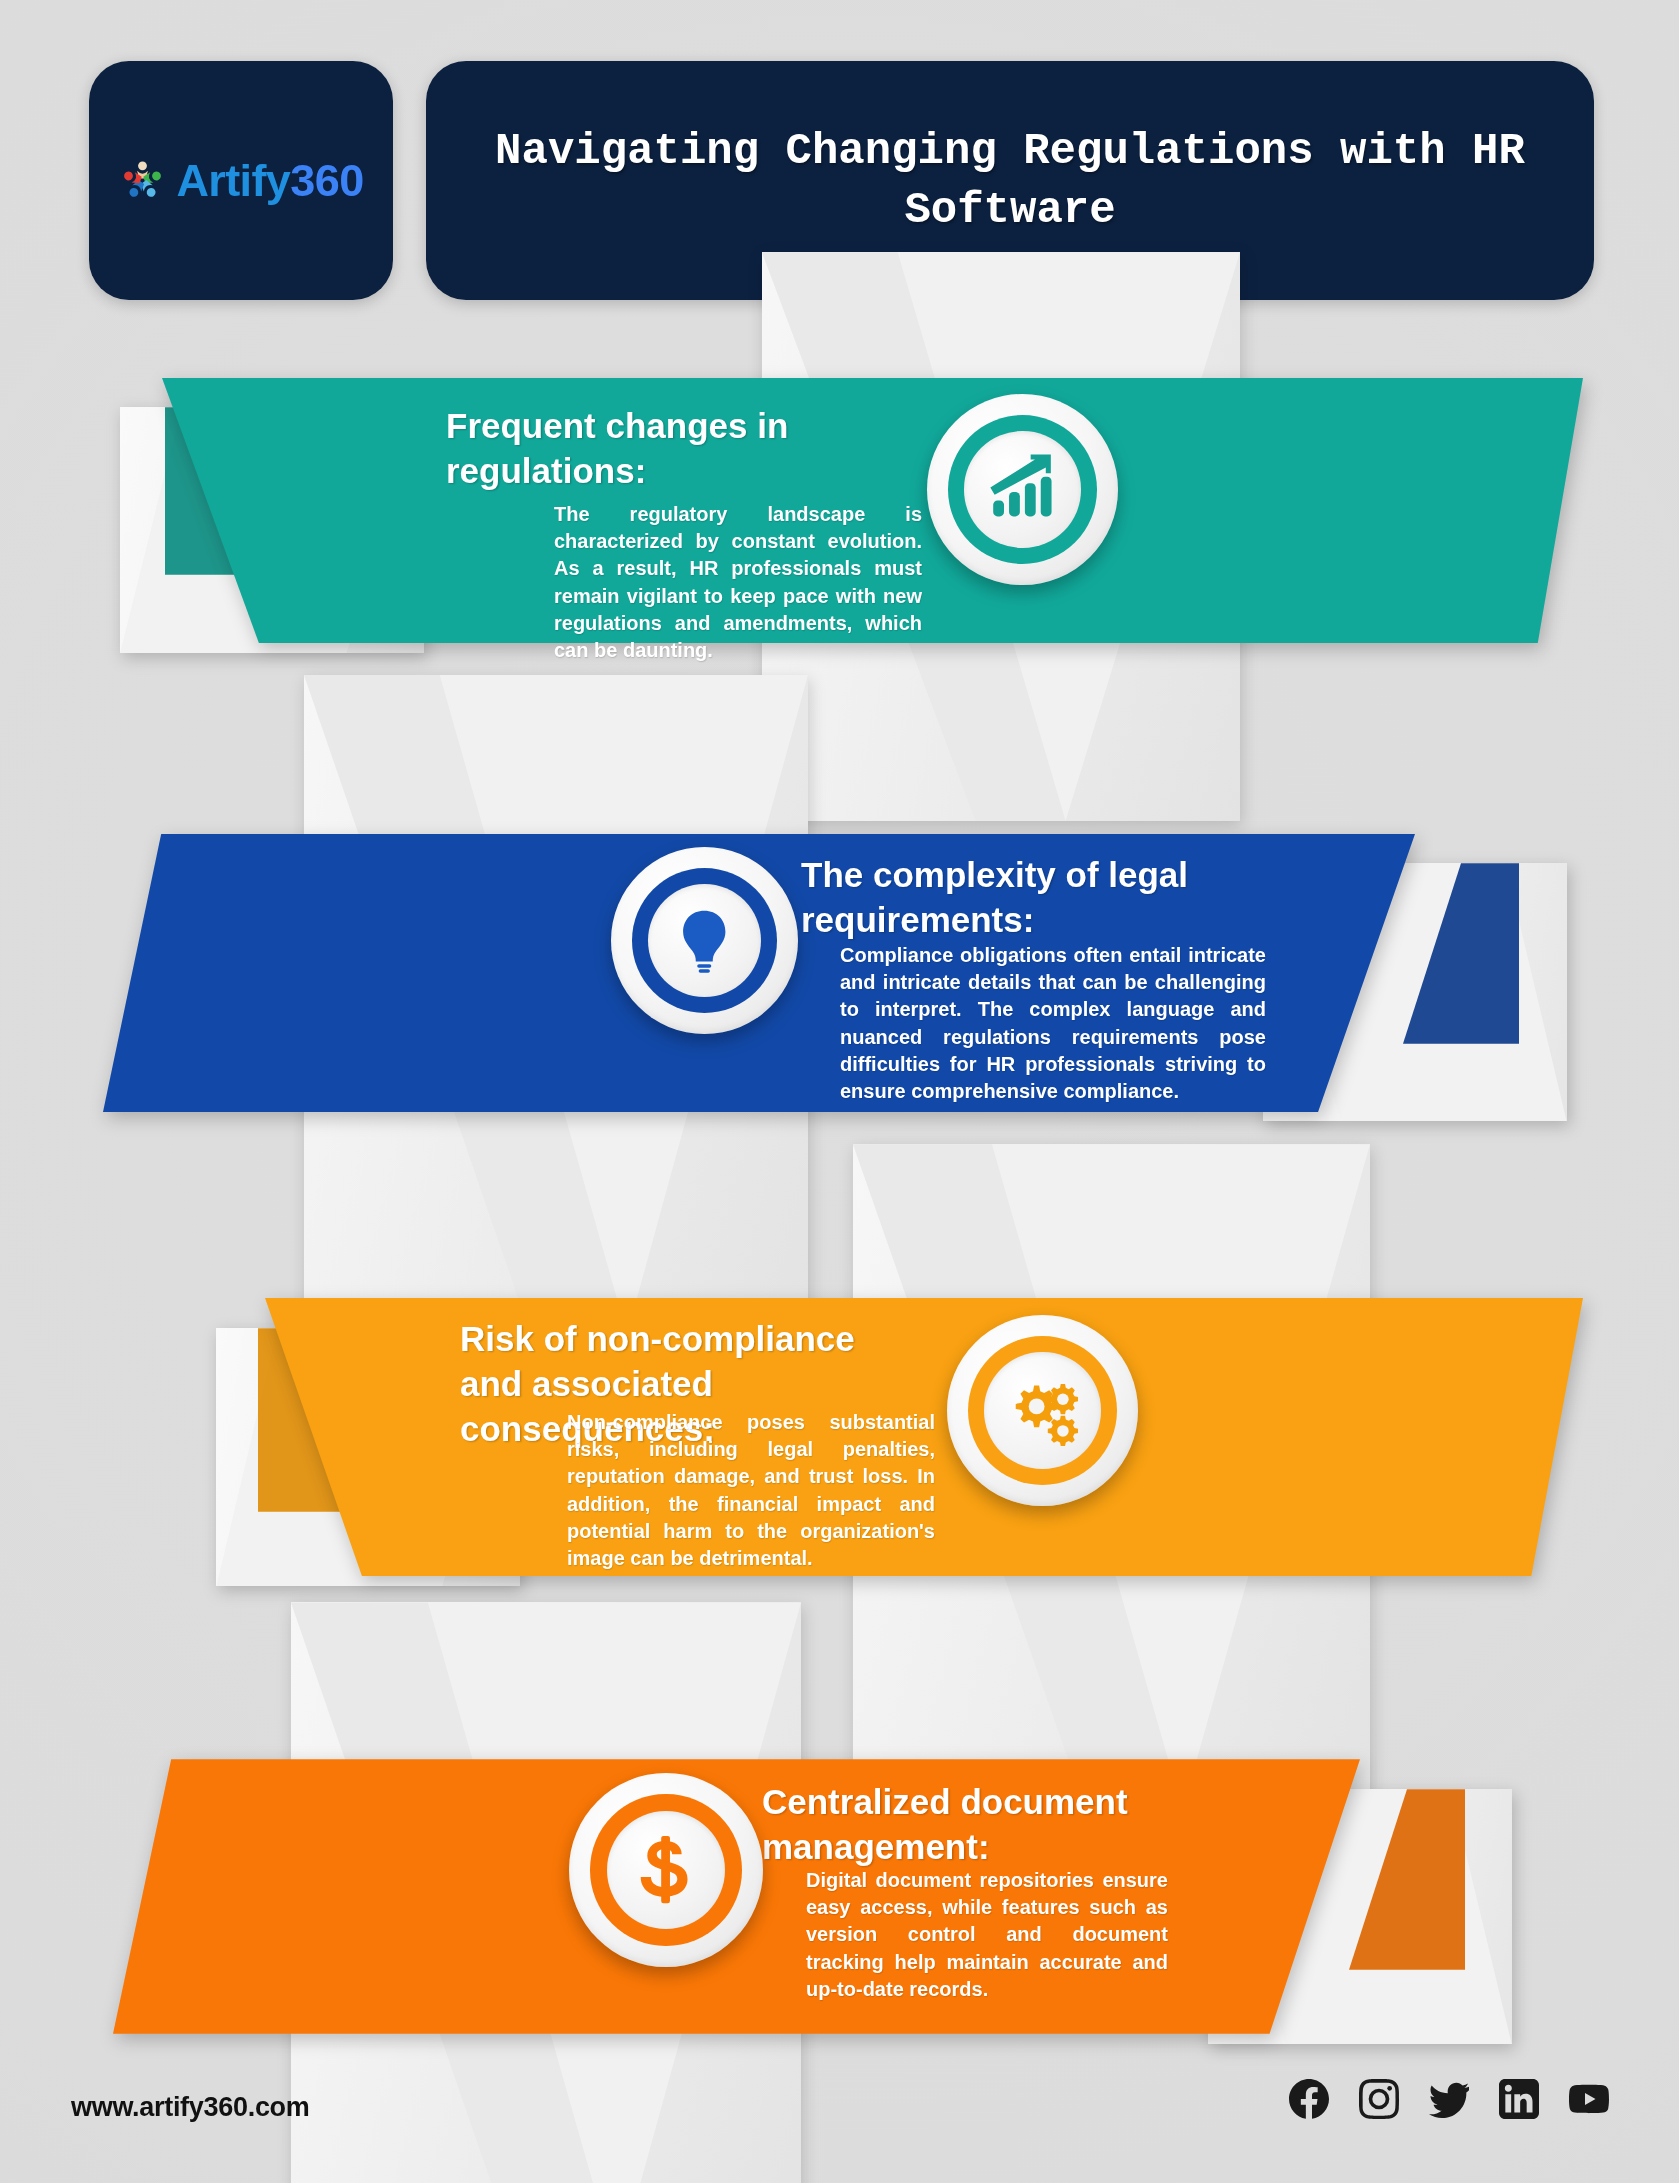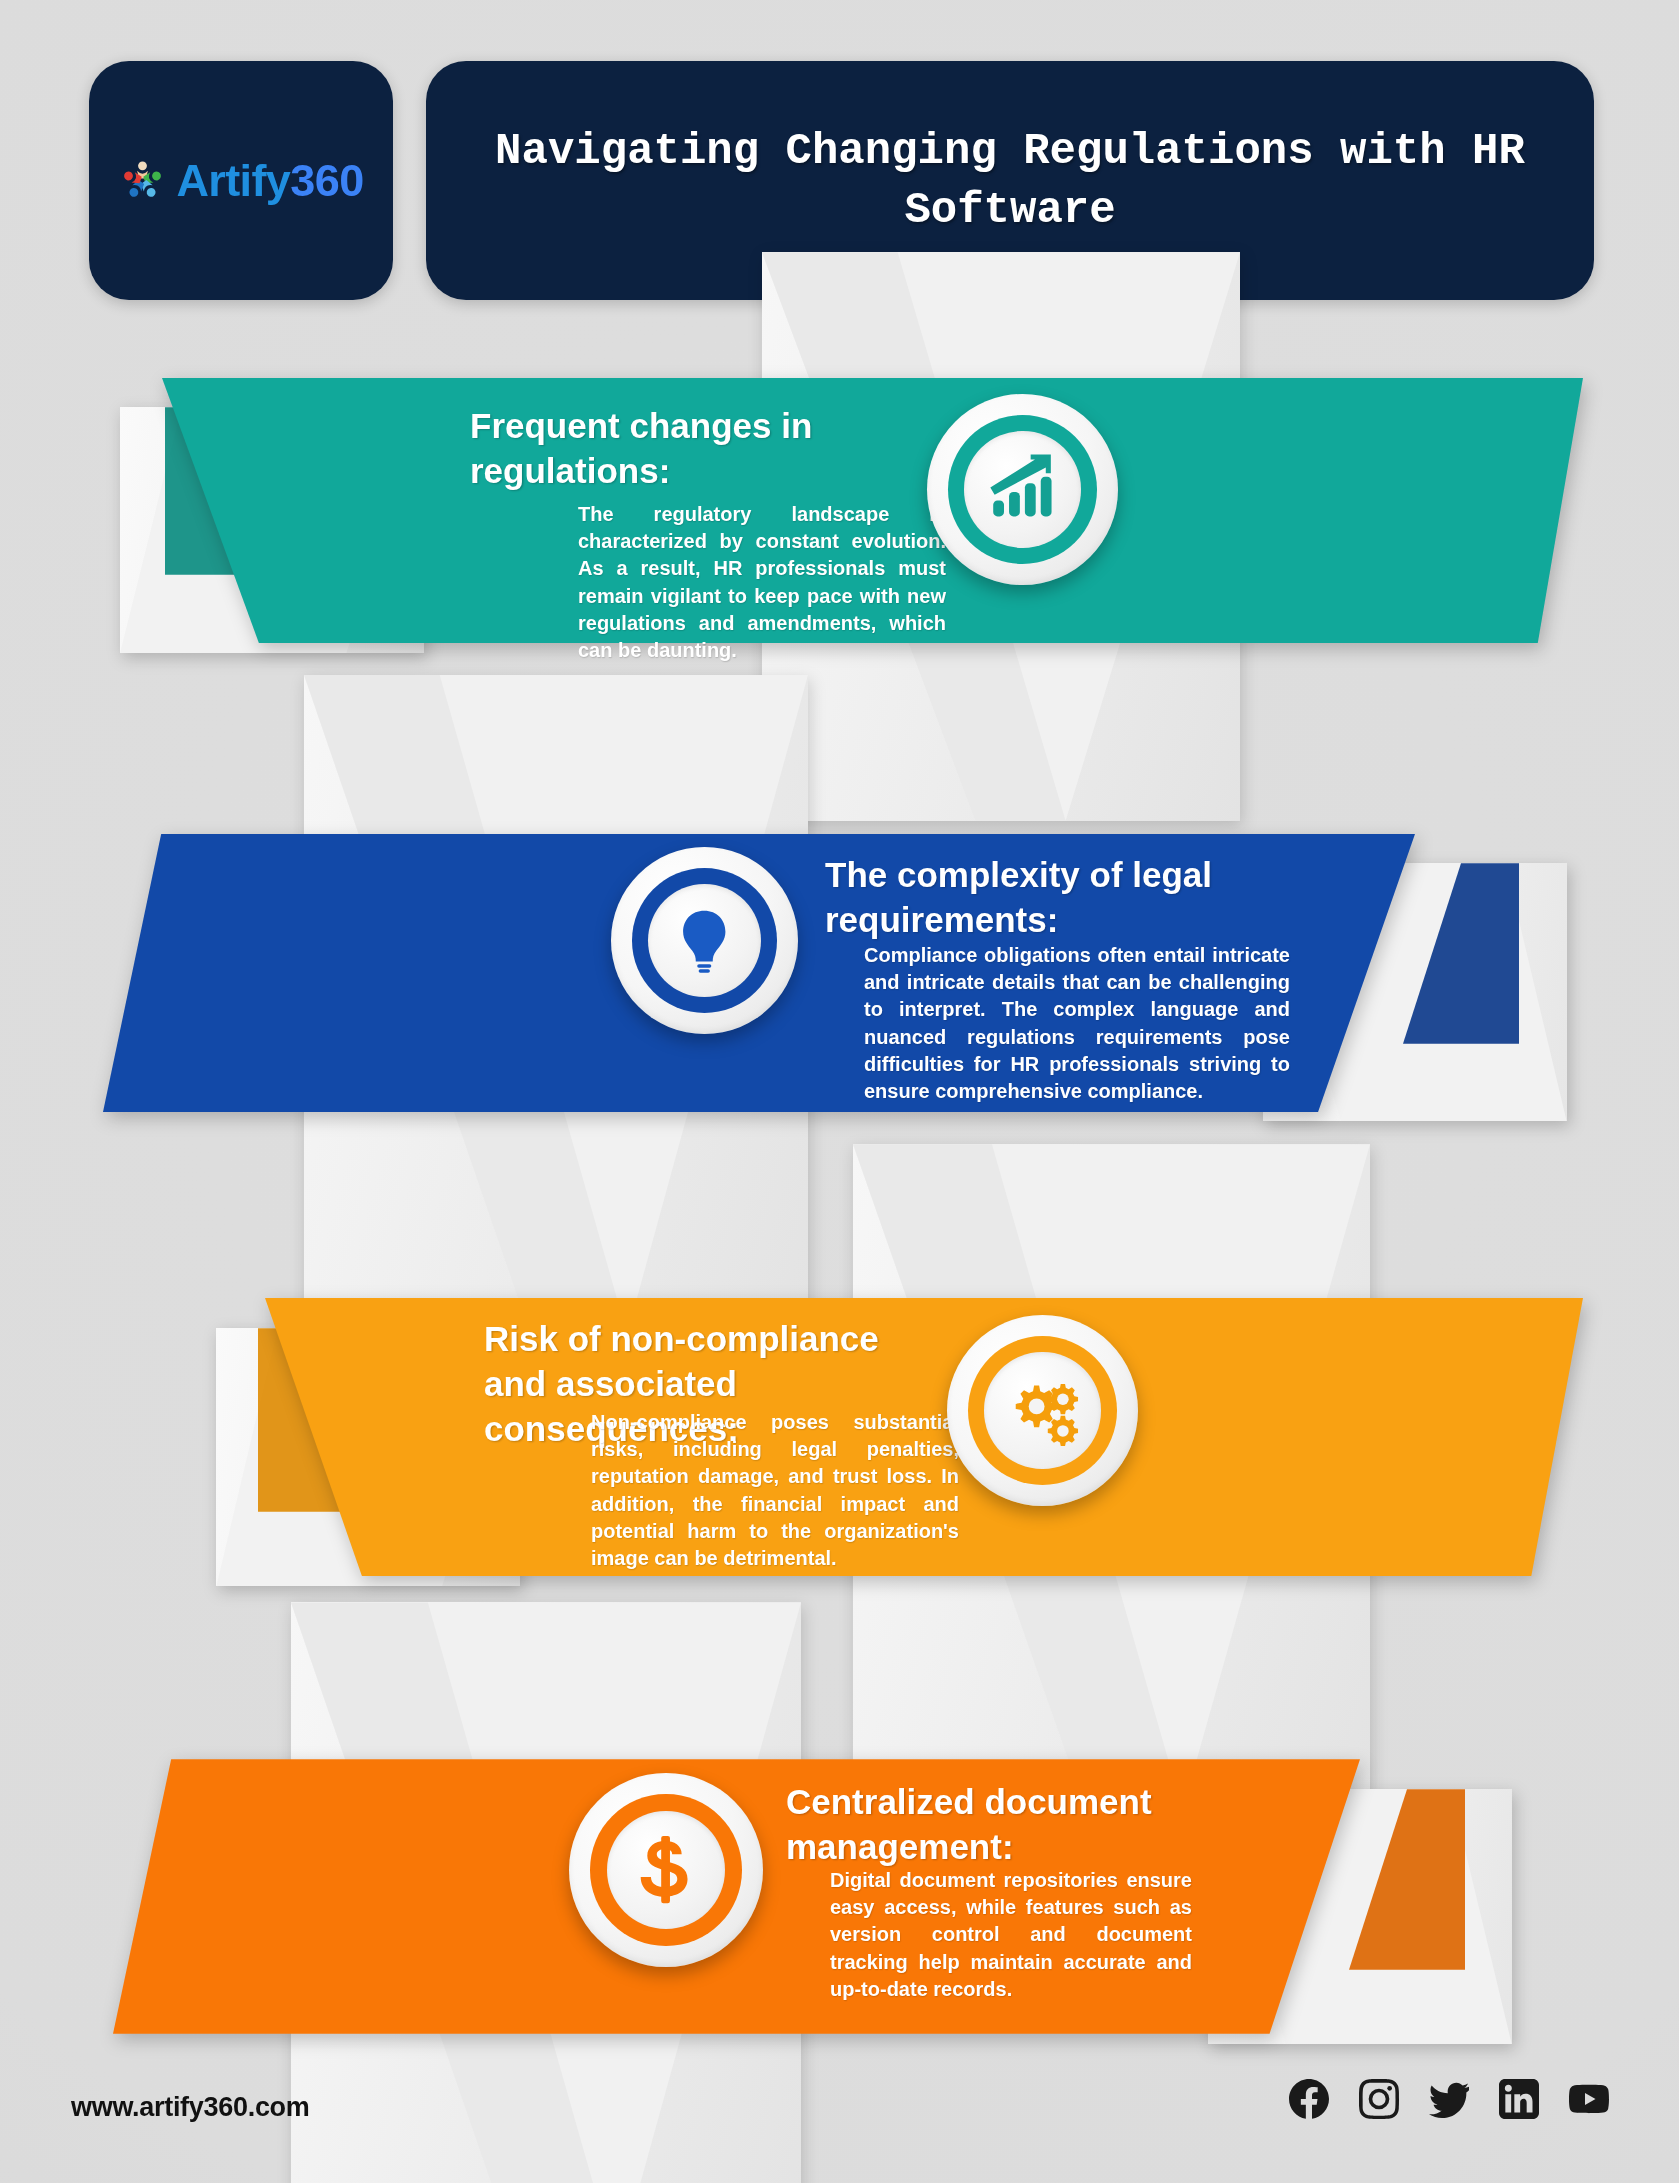--- a/index.html
+++ b/index.html
@@ -80,21 +80,21 @@
 
   
   .fold-white {
     position: absolute;
     background: linear-gradient(100deg, #fafafa 0%, #f0f0f0 55%, #e6e6e6 100%);
     filter: drop-shadow(3.2px 5.2px 7.8px rgba(0,0,0,0.20));
   }
   .fold-dark { position: absolute; }
 
   
-  .txt { position: absolute; color: #ffffff; margin-left: 24px; }
+  .txt { position: absolute; color: #ffffff; }
   .sec-head {
     font-size: 35px; font-weight: 700; line-height: 1.28;
     text-shadow: 1.3px 1.3px 1.9px rgba(0,0,0,0.22);
   }
   .sec-body {
     font-size: 20px; font-weight: 700; line-height: 1.36;
     text-align: justify; text-justify: inter-word;
     text-shadow: 0.6px 0.6px 1.3px rgba(0,0,0,0.16);
   }
   .ta-r { }

